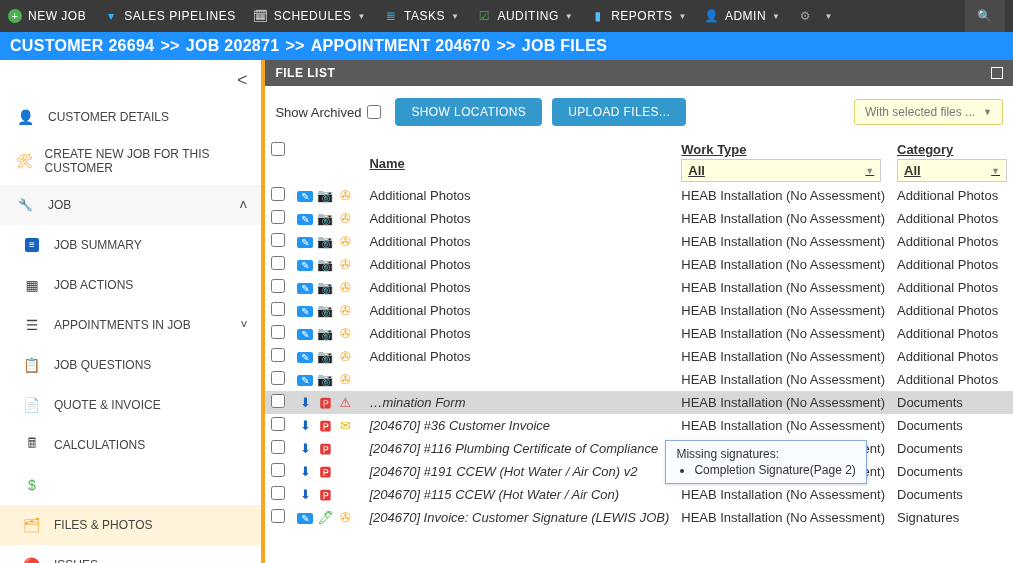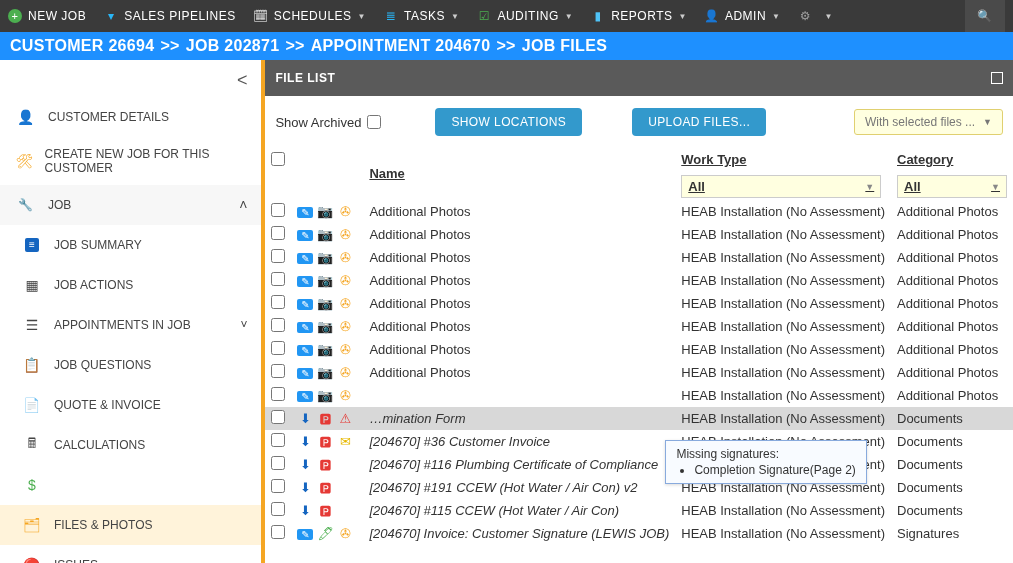--- a/index.html
+++ b/index.html
@@ -26,34 +26,34 @@
 .side-collapse { text-align: right; padding: 10px 14px 6px; font-size: 18px; color: #555; cursor: pointer; }
 .side-item { display: flex; align-items: center; padding: 10px 14px; font-size: 12px; color: #444; cursor: pointer; }
 .side-item.active { background: #fff3da; }
 .side-item .sic { width: 24px; height: 20px; margin-right: 10px; display: inline-flex; align-items: center; justify-content: center; font-size: 14px; }
 .side-item.sub { padding-left: 20px; }
 .side-section { display: flex; align-items: center; padding: 10px 14px; font-size: 12px; color: #444; cursor: pointer; background: #f7f7f7;}
 .side-section .sic { width: 24px; height: 20px; margin-right: 10px; display: inline-flex; align-items: center; justify-content: center;}
 .side-section .chev { margin-left: auto; font-size: 14px; }
 
 
-.panel-header { background: #5a5a5a; color: #fff; height: 36px; display: flex; align-items: center; padding: 0 10px; font-size: 12px; font-weight: bold; letter-spacing: 0.5px; }
+.panel-header { background: #5a5a5a; color: #fff; height: 26px; display: flex; align-items: center; padding: 0 10px; font-size: 12px; font-weight: bold; letter-spacing: 0.5px; }
 .panel-header .sq { margin-left: auto; width: 12px; height: 12px; border: 1px solid #fff; }
 
-.controls { padding: 12px 10px; display: flex; align-items: center; gap: 40px; }
+.controls { padding: 12px 10px; display: flex; align-items: center; }
 .controls label { display: flex; align-items: center; font-size: 13px; color: #333; margin-right: 14px; }
 .controls input[type=checkbox]{ margin-left: 6px; width: 14px; height: 14px;}
 .btn-blue { background: #3399cc; color: #fff; border: none; border-radius: 4px; padding: 7px 16px; font-size: 12px; margin-right: 10px; cursor: pointer; letter-spacing: 0.4px; }
 .btn-yellow { margin-left: auto; background: #ffffe0; border: 1px solid #e0d070; color: #777; border-radius: 3px; padding: 5px 10px; font-size: 12px; cursor: pointer; display: flex; align-items: center;}
 .btn-yellow .caret{ margin-left: 8px; font-size: 9px;}
 
 
 .table { width: 100%; border-collapse: collapse; }
 .table th { text-align: left; font-weight: bold; font-size: 13px; padding: 4px 6px 2px; vertical-align: top; text-decoration: underline; }
-.filter-sel { background: #ffffe0; border: 1px solid #ccc; width: 200px; padding: 3px 6px; font-size: 13px; display: flex; justify-content: space-between; align-items: center; cursor: pointer; margin-top: 8px;}
+.filter-sel { background: #ffffe0; border: 1px solid #ccc; width: 200px; padding: 3px 6px; font-size: 13px; display: flex; justify-content: space-between; align-items: center; cursor: pointer; margin-top: 2px;}
 .filter-sel .caret{ font-size: 9px; color: #888;}
 .table td { padding: 3px 6px; font-size: 13px; vertical-align: middle; white-space: nowrap; }
 .table tbody tr.sel{ background:#d8d8d8;}
 .chk { width: 14px; height: 14px; }
 .row-icons span { display: inline-block; width: 16px; text-align: center; margin-right: 4px; }
 .italic{ font-style: italic;}
 
 
 .tooltip { position: absolute; left: 400px; top: 380px; background: #f8fbff; border: 1px solid #88aadd; padding: 6px 10px; font-size: 12px; color: #333; z-index: 5; box-shadow: 0 1px 3px rgba(0,0,0,.15);}
 .tooltip ul{ margin:2px 0 0 18px; padding:0;}

